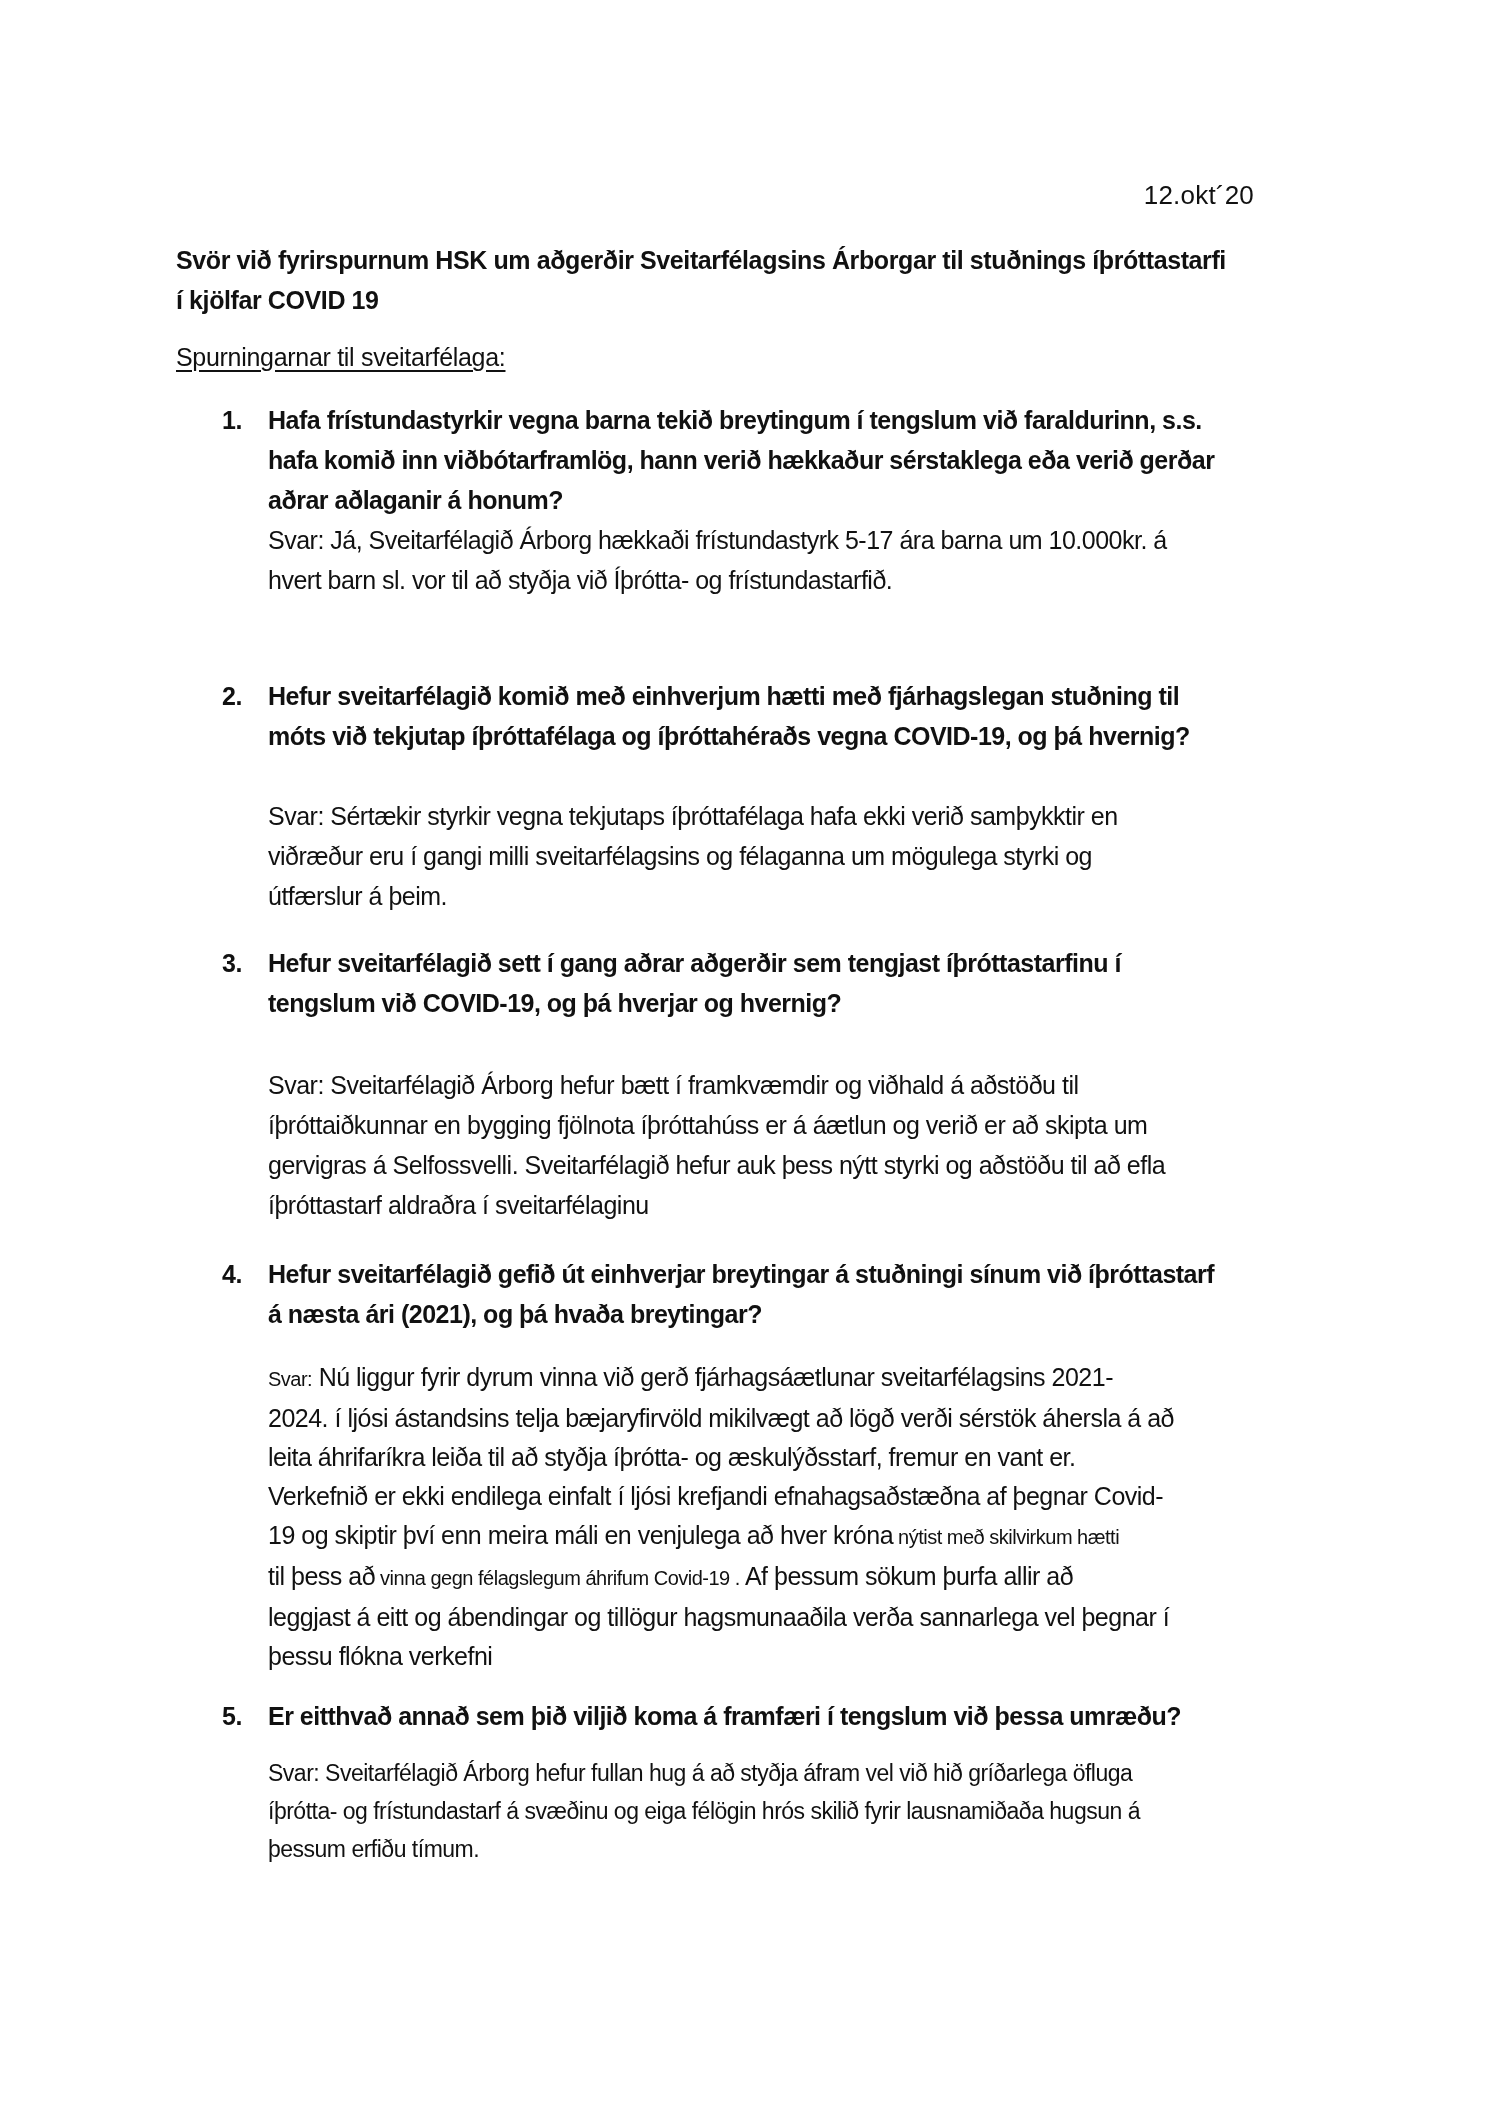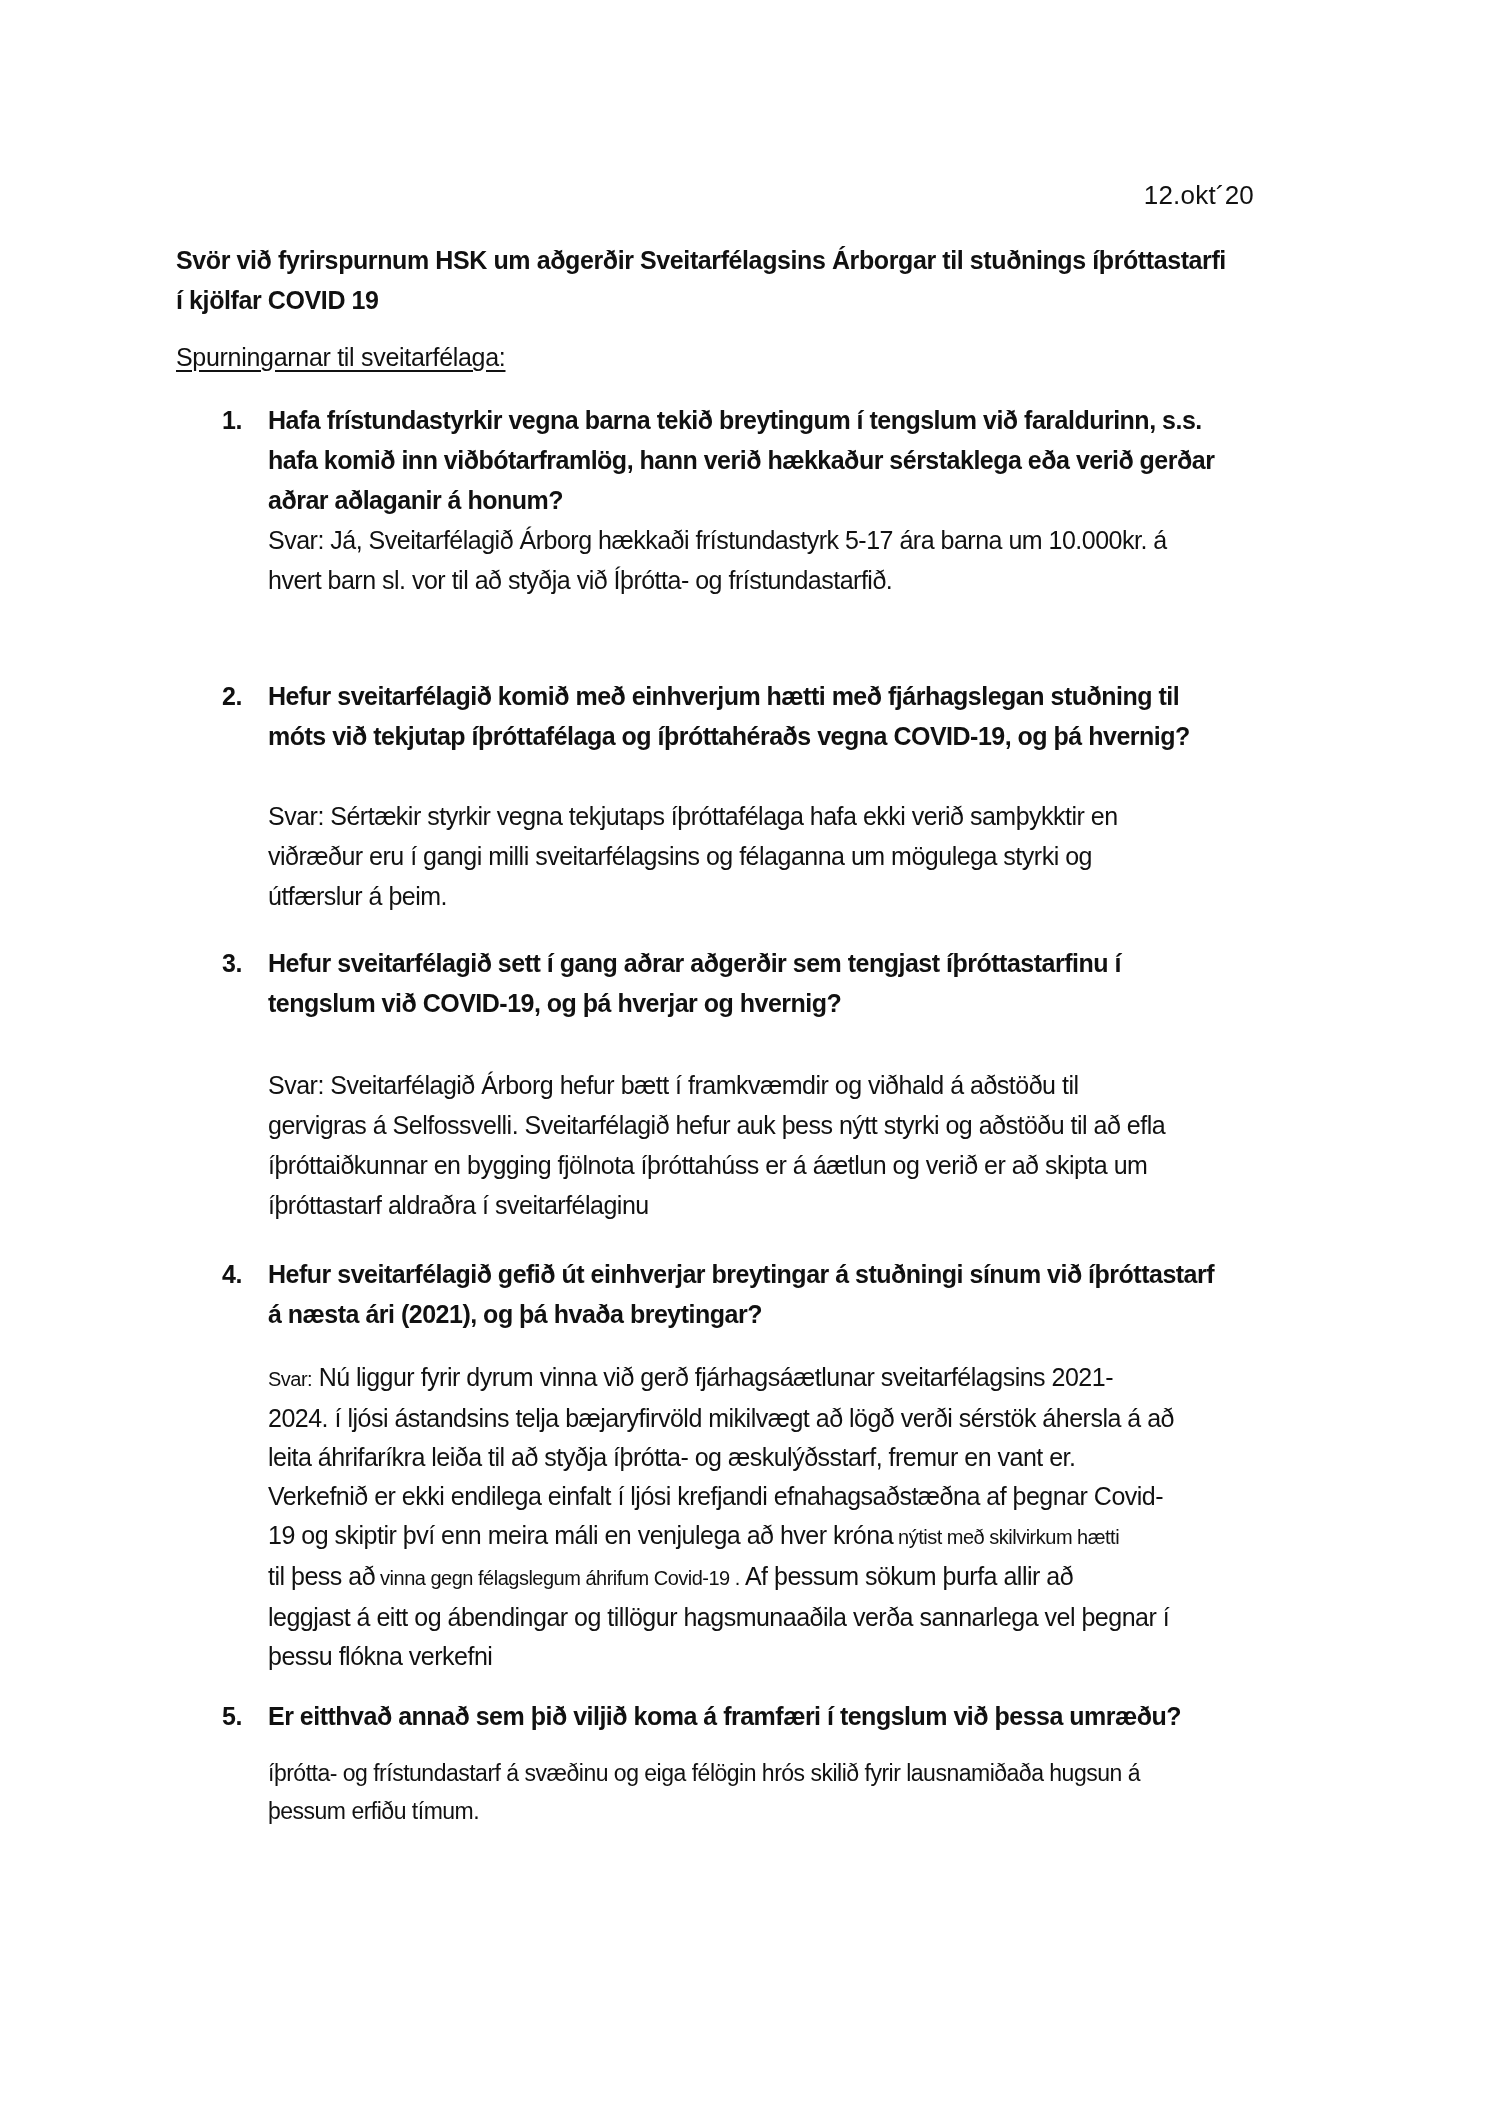--- a/index.html
+++ b/index.html
@@ -131,22 +131,22 @@
   </div>
 
   <div class="q" id="q3">
     <div class="q-head">
       <span class="q-num">3.</span>
       <span class="line">Hefur sveitarfélagið sett í gang aðrar aðgerðir sem tengjast íþróttastarfinu í</span>
       <span class="line">tengslum við COVID-19, og þá hverjar og hvernig?</span>
     </div>
     <div class="answer">
       <span class="line">Svar: Sveitarfélagið Árborg hefur bætt í framkvæmdir og viðhald á aðstöðu til</span>
+      <span class="line">íþróttaiðkunnar en bygging fjölnota íþróttahúss er á áætlun og verið er að skipta um</span>
       <span class="line">gervigras á Selfossvelli. Sveitarfélagið hefur auk þess nýtt styrki og aðstöðu til að efla</span>
-      <span class="line">íþróttaiðkunnar en bygging fjölnota íþróttahúss er á áætlun og verið er að skipta um</span>
       <span class="line">íþróttastarf aldraðra í sveitarfélaginu</span>
     </div>
   </div>
 
   <div class="q" id="q4">
     <div class="q-head">
       <span class="q-num">4.</span>
       <span class="line">Hefur sveitarfélagið gefið út einhverjar breytingar á stuðningi sínum við íþróttastarf</span>
       <span class="line">á næsta ári (2021), og þá hvaða breytingar?</span>
     </div>
@@ -161,18 +161,19 @@
       <span class="line">þessu flókna verkefni</span>
     </div>
   </div>
 
   <div class="q" id="q5">
     <div class="q-head">
       <span class="q-num">5.</span>
       <span class="line">Er eitthvað annað sem þið viljið koma á framfæri í tengslum við þessa umræðu?</span>
     </div>
     <div class="answer q5">
+      <span class="line">Svar: Sveitarfélagið Árborg hefur fullan hug á að styðja áfram vel við hið gríðarlega öfluga</span>
       <span class="line">íþrótta- og frístundastarf á svæðinu og eiga félögin hrós skilið fyrir lausnamiðaða hugsun á</span>
       <span class="line">þessum erfiðu tímum.</span>
     </div>
   </div>
 
 </div>
 
 </body></html>

